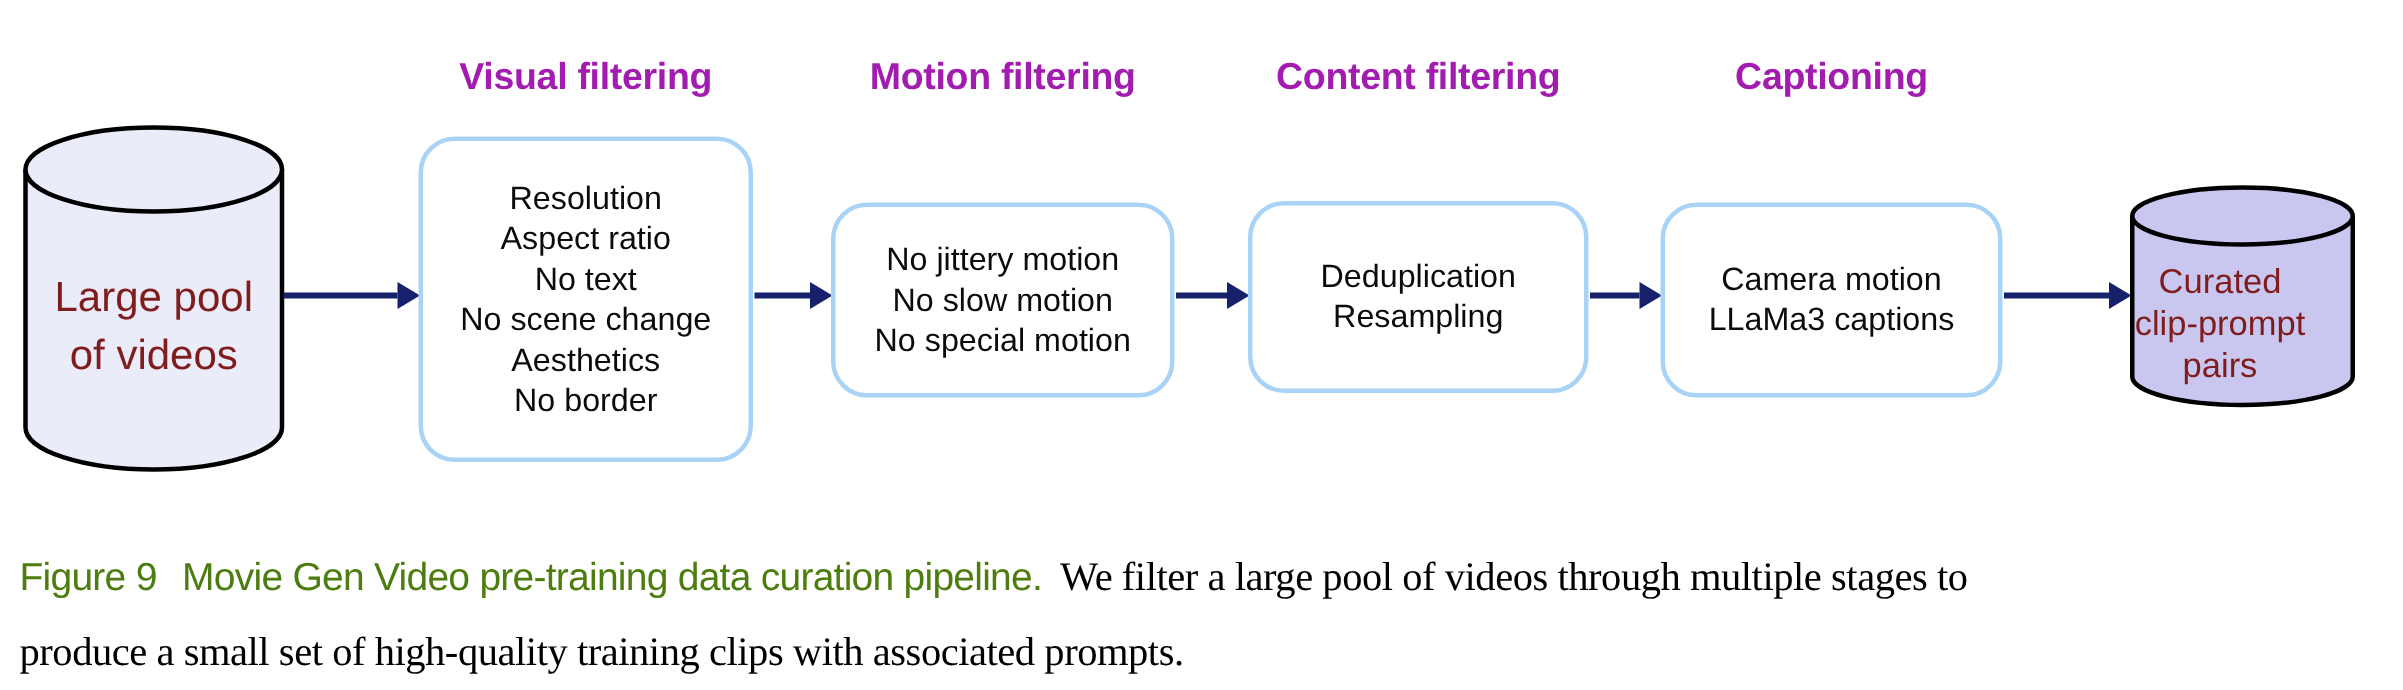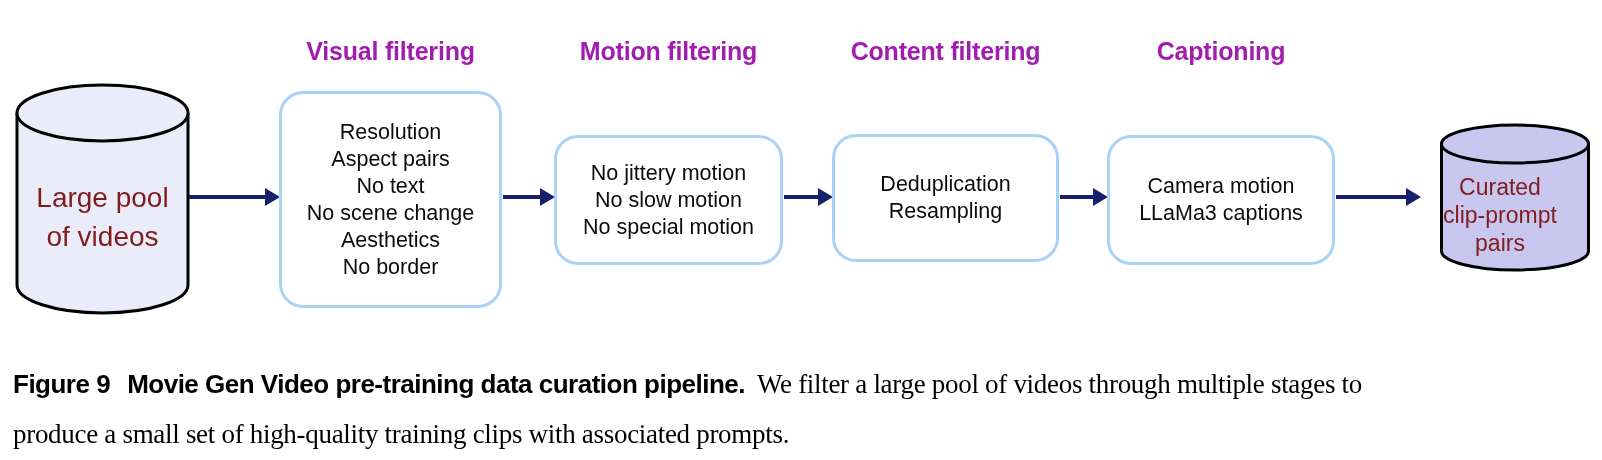--- a/index.html
+++ b/index.html
@@ -12,21 +12,21 @@
   
   .cyl { position: absolute; }
   .cyl svg { position: absolute; left: 0; top: 0; }
   .cyl-label {
     position: absolute; display: flex; flex-direction: column;
     align-items: center; justify-content: center; text-align: center;
     font-weight: 500; color: #7f1d1d;
   }
   #cyl-source { left: 15px; top: 83px; width: 175px; height: 232px; }
   #cyl-source .cyl-label { left: 4px; right: 4px; top: 52px; bottom: 16px; font-size: 28px; line-height: 39px; }
-  #cyl-sink { left: 1420px; top: 123px; width: 120px; height: 149px; margin-left: 20px; }
+  #cyl-sink { left: 1420px; top: 123px; width: 120px; height: 149px; }
   #cyl-sink .cyl-label { left: 0; right: 0; top: 36px; bottom: 2px; font-size: 23px; line-height: 28px; }
 
   
   .stage-title {
     position: absolute; top: 37px; height: 32px; font-size: 25px;
     font-weight: 600; text-align: center; color: #a21caf; letter-spacing: -0.2px;
   }
   #title-1 { left: 279px; width: 223px; }
   #title-2 { left: 554px; width: 229px; }
   #title-3 { left: 832px; width: 227px; }
@@ -62,22 +62,22 @@
   #arrow-4 { left: 1060px; width: 48px; }
   #arrow-5 { left: 1336px; width: 85px; }
 
   
   .caption {
     position: absolute; left: 13px; top: 332px; width: 1582px;
     font-family: "Liberation Serif", serif; font-size: 27px; line-height: 50px;
     letter-spacing: -0.3px; color: #000000;
   }
   .caption .fig-label, .caption .fig-title {
-    font-family: "Liberation Sans", sans-serif; font-weight: 700;
-    font-size: 26px; letter-spacing: -0.5px; color: #000000;
+    font-family: "Liberation Sans", sans-serif; font-weight: 400;
+    font-size: 26px; letter-spacing: -0.5px; color: #4d7c0f;
   }
   .caption .fig-label { margin-right: 17px; }
   .caption .fig-title { margin-right: 12px; }
 </style>
 </head>
 <body>
 
 <div class="canvas">
 
   <div class="cyl" id="cyl-source">
@@ -92,21 +92,21 @@
   </div>
 
   <div class="arrow" id="arrow-1">
     <span class="shaft"></span>
     <span class="head"></span>
   </div>
 
   <div class="stage-title" id="title-1">Visual filtering</div>
   <div class="stage-box" id="box-1">
     <div>Resolution</div>
-    <div>Aspect pairs</div>
+    <div>Aspect ratio</div>
     <div>No text</div>
     <div>No scene change</div>
     <div>Aesthetics</div>
     <div>No border</div>
   </div>
 
   <div class="arrow" id="arrow-2">
     <span class="shaft"></span>
     <span class="head"></span>
   </div>

